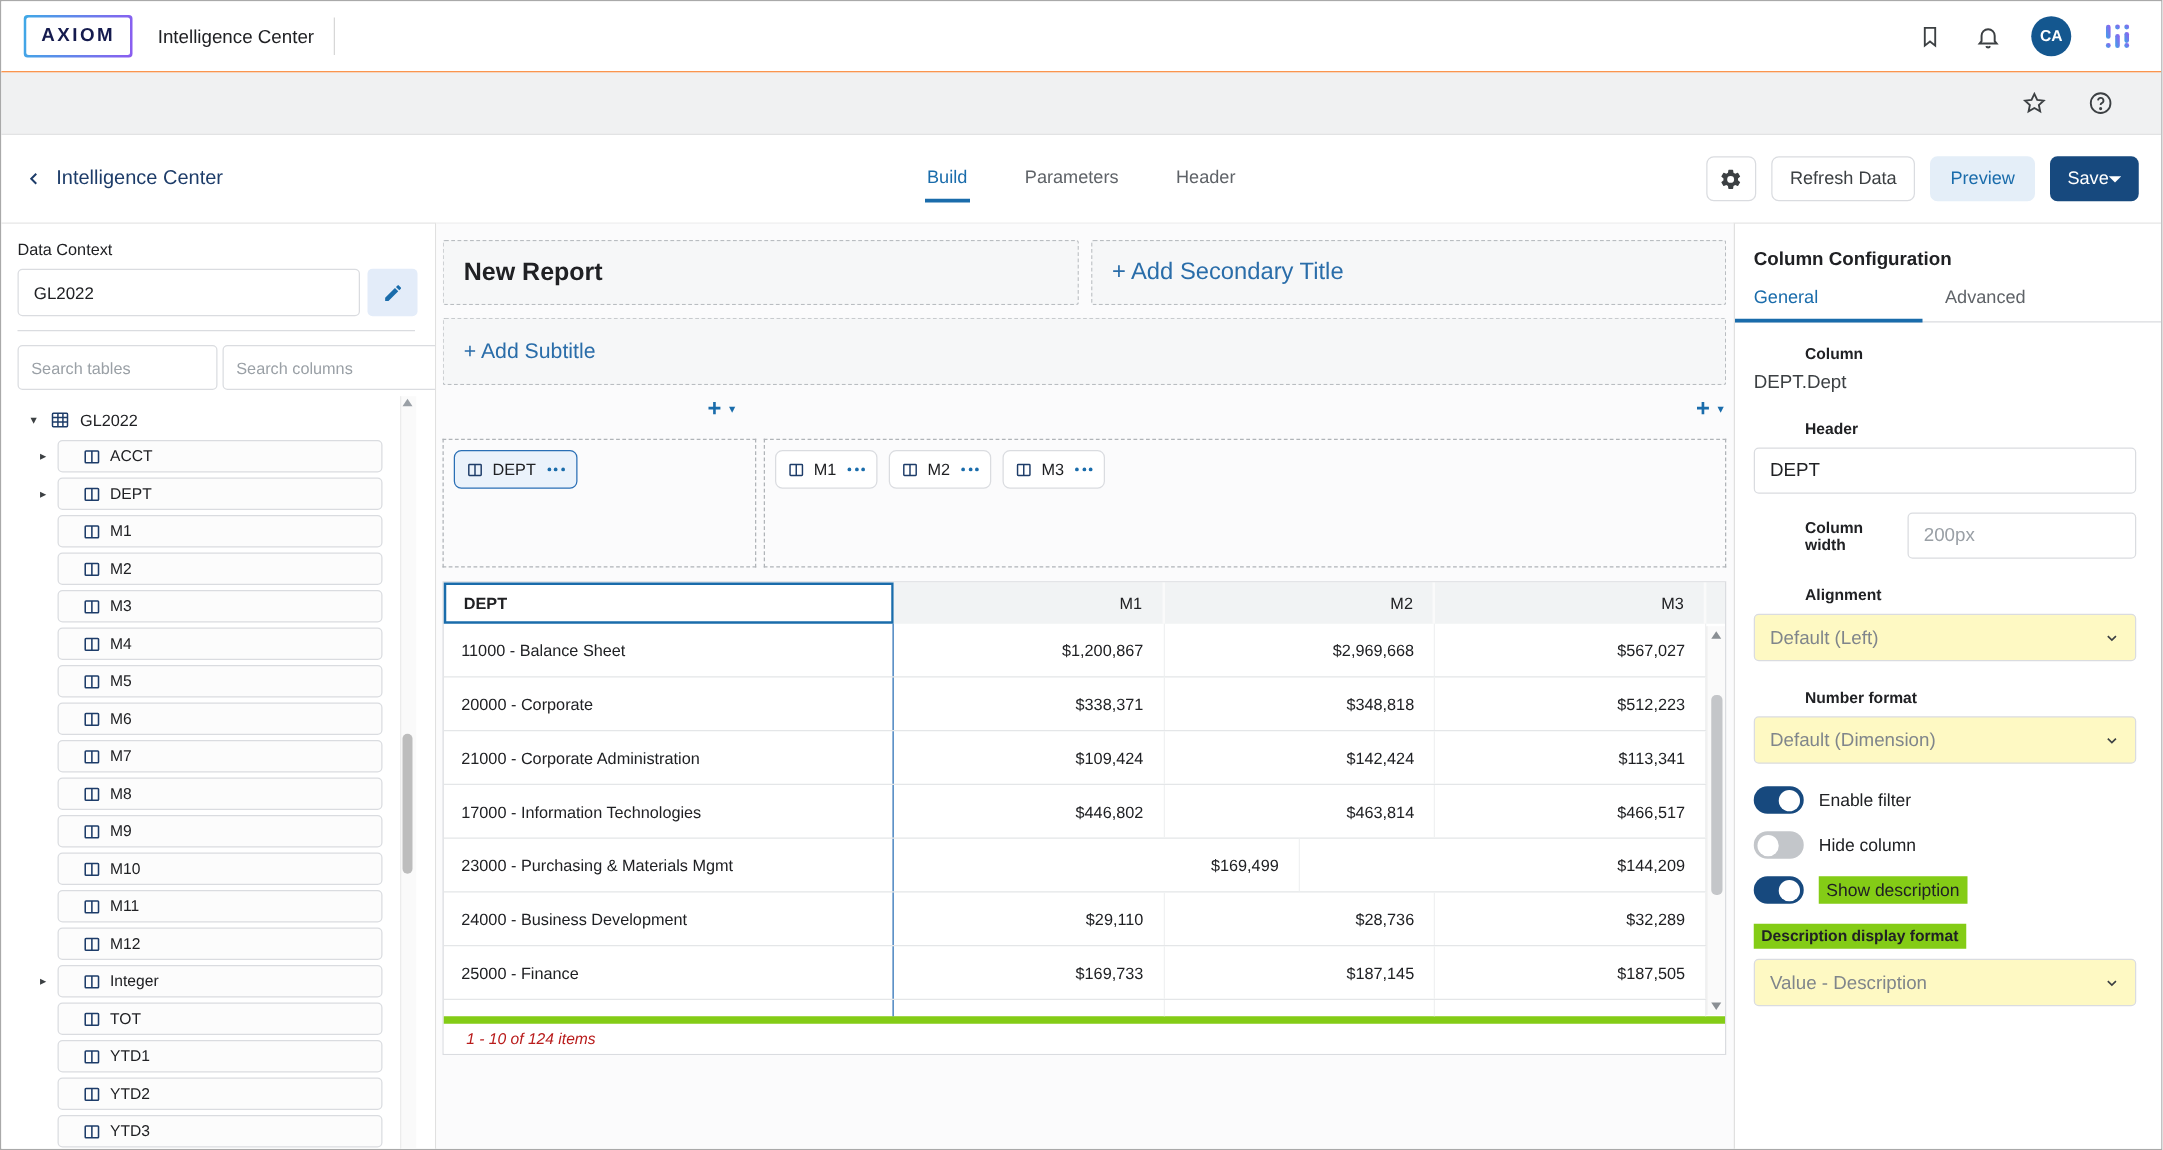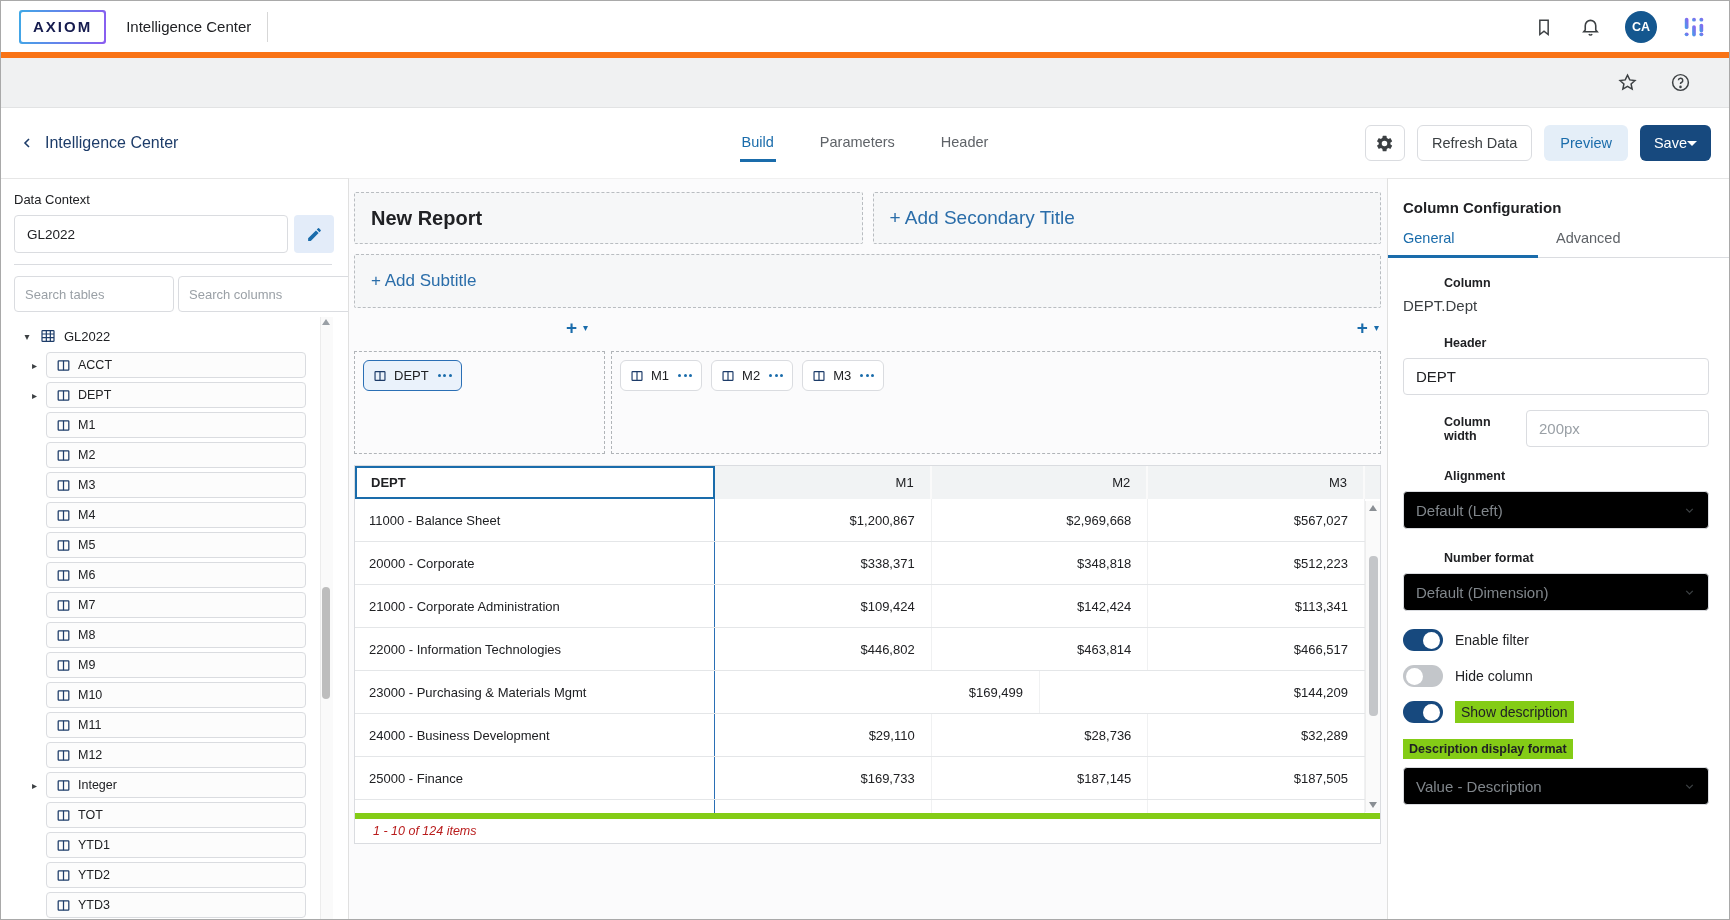--- a/index.html
+++ b/index.html
@@ -4,21 +4,21 @@
 <style>
   * { box-sizing: border-box; margin: 0; padding: 0; }
   html,body { background:#e8e8e8; }
   body { font-family:"Liberation Sans", sans-serif; }
   #app {
     position:relative; width:1730px; height:920px; background:#fff;
     border:1px solid #a9a9a9; overflow:hidden; color:#202124;
   }
 
   
-  .topbar { height:57px; display:flex; align-items:center; padding:0 20px 0 18px; background:#fff; border-bottom:6px solid #f97316; }
+  .topbar { height:57px; display:flex; align-items:center; padding:0 20px 0 18px; background:#fff; border-bottom:1px solid #f97316; }
   .logo-wrap { background:linear-gradient(100deg,#3fa9e6,#8b5cf0); padding:2px; border-radius:3px; }
   .logo-inner { background:#fff; border-radius:2px; padding:6px 12px; }
   .logo-text { font-size:15px; font-weight:bold; letter-spacing:2px; color:#151b4e; }
   .product-title { font-size:15px; color:#202124; margin-left:20px; }
   .tb-divider { width:1px; height:30px; background:#d7d7d7; margin-left:16px; }
   .tb-right { margin-left:auto; display:flex; align-items:center; gap:22px; }
   .icon-btn { background:none; border:none; cursor:pointer; display:flex; align-items:center; justify-content:center; padding:2px; }
   .avatar { width:32px; height:32px; border-radius:50%; background:#14578f; color:#fff; font-size:12.5px; font-weight:bold; display:flex; align-items:center; justify-content:center; }
 
   
@@ -52,21 +52,21 @@
   .search-input { height:36px; border:1px solid #dadce0; border-radius:4px; font-size:13px; padding:0 10px; font-family:inherit; color:#202124; }
   .search-input::placeholder { color:#9aa0a6; }
   .search-tables { width:160px; }
   .search-cols { flex:1; }
   .tree { margin-top:12px; }
   .tree-root { display:flex; align-items:center; gap:8px; padding-left:8px; height:24px; cursor:pointer; }
   .caret { font-size:10px; color:#3c4043; width:10px; text-align:center; }
   .tree-root-label { font-size:13px; color:#202124; }
   .tree-row { display:flex; align-items:center; height:26px; margin-top:4px; }
   .tree-caret { width:10px; margin-left:18px; font-size:10px; color:#3c4043; }
-  .tree-box { margin-left:4px; width:260px; height:26px; border:1px solid #dadce0; border-radius:4px; background:#fcfcfc; display:flex; align-items:center; gap:7px; padding:0 9px; cursor:grab; }
+  .tree-box { margin-left:4px; width:260px; height:26px; border:1px solid #dadce0; border-radius:4px; background:#fcfcfc; display:flex; align-items:center; gap:7px; padding:0 19px; cursor:grab; }
   .tree-box-label { font-size:12.5px; color:#202124; }
   .side-scroll { position:absolute; top:138px; bottom:0; left:319px; width:13px; }
   .side-scroll .track { position:absolute; inset:0; border-left:1px solid #ececec; background:#fafafa; }
   .side-scroll .arr { position:absolute; top:2px; left:2px; width:0; height:0; border-left:4px solid transparent; border-right:4px solid transparent; border-bottom:6px solid #9aa0a6; }
   .side-scroll .thumb { position:absolute; top:270px; left:2px; width:8px; height:112px; border-radius:4px; background:#bdbdbd; }
 
   
   .canvas { flex:1; background:#fbfbfc; border-top:1px solid #f0f0f0; padding:13px 6px 0 5px; position:relative; }
   .dashedbox { border:1px dashed #b9bdc1; background:#f6f7f8; border-radius:2px; }
   .title-row { display:flex; gap:10px; }
@@ -117,21 +117,21 @@
   .ptab { font-size:14.5px; color:#5f6368; background:none; border:none; font-family:inherit; cursor:pointer; padding:0 0 12px; width:50%; text-align:left; }
   .ptab.active { color:#1a6cab; font-weight:500; position:relative; }
   .ptab.active:after { content:""; position:absolute; left:-15px; right:18px; bottom:0; height:3px; background:#1a6cab; z-index:1; }
   .fld-label { font-size:12.5px; font-weight:600; color:#202124;margin-left:41px; }
   .fld-value { font-size:15px; color:#3c4043; margin-top:7px; }
   .txt-input { width:100%; height:37px; border:1px solid #dadce0; border-radius:4px; font-size:15px; color:#202124; padding:0 12px; font-family:inherit; margin-top:8px; }
   .txt-input::placeholder { color:#9aa0a6; }
   .inline-field { display:flex; align-items:center; margin-top:15px; }
   .inline-field .fld-label { width:82px; }
   .inline-field .txt-input { flex:1; margin-top:0; }
-  .selectbox { margin-top:8px; height:38px; border:1px solid #dadce0; border-radius:4px; display:flex; align-items:center; justify-content:space-between; padding:0 12px; cursor:pointer; background:#000000; width:100%; font-family:inherit; }
+  .selectbox { margin-top:8px; height:38px; border:1px solid #dadce0; border-radius:4px; display:flex; align-items:center; justify-content:space-between; padding:0 12px; cursor:pointer; background:#fef9c3; width:100%; font-family:inherit; }
   .select-value { font-size:15px; color:#80868b; }
   .mt18 { margin-top:18px; } .mt22 { margin-top:22px; }
   .toggle-row { display:flex; align-items:center; gap:12px; margin-top:14px; }
   .toggle { width:40px; height:22px; border-radius:11px; position:relative; cursor:pointer; border:none; }
   .toggle.on { background:#17497e; }
   .toggle.off { background:#c3c6ca; }
   .toggle .knob { position:absolute; top:2.5px; width:17px; height:17px; border-radius:50%; background:#fff; }
   .toggle.on .knob { right:3px; }
   .toggle.off .knob { left:3px; }
   .toggle-label { font-size:14px; color:#202124; }
@@ -580,21 +580,21 @@
 
   <div class="g-row">
     <div class="c-name">21000 - Corporate Administration</div>
     <div class="c-num">$109,424</div>
     <div class="c-num">$142,424</div>
     <div class="c-num">$113,341</div>
     <div class="c-sp"></div>
   </div>
 
   <div class="g-row">
-    <div class="c-name">22000 - Information Technologies</div>
+    <div class="c-name">17000 - Information Technologies</div>
     <div class="c-num">$446,802</div>
     <div class="c-num">$463,814</div>
     <div class="c-num">$466,517</div>
     <div class="c-sp"></div>
   </div>
 
   <div class="g-row">
     <div class="c-name">23000 - Purchasing &amp; Materials Mgmt</div>
     <div class="c-num">$169,499</div>
     <div class="c-num">$144,209</div>

